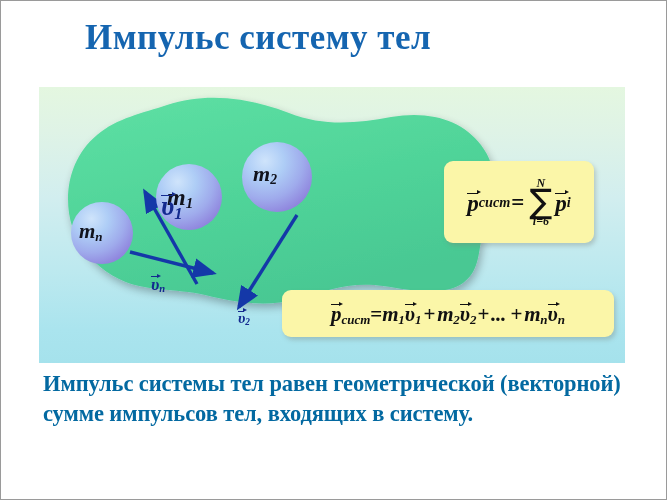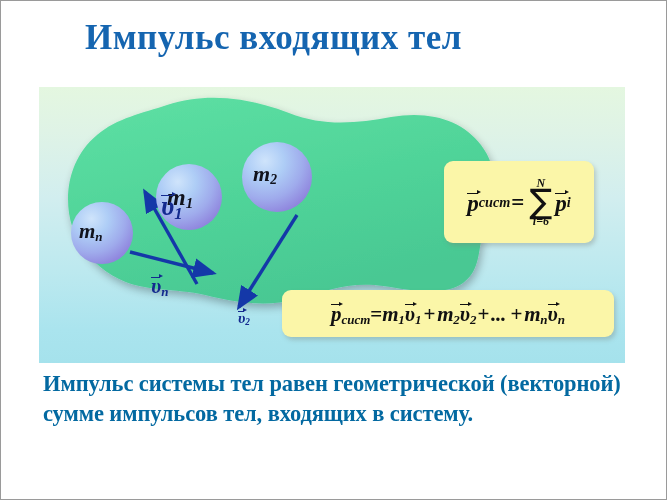--- a/index.html
+++ b/index.html
@@ -179,21 +179,21 @@
     line-height: 1.33;
     color: #0369a1;
     letter-spacing: -0.1px;
   }
 </style>
 </head>
 <body>
 
 <div class="slide">
 
-  <div class="title">Импульс входящих тел</div>
+  <div class="title">Импульс систему тел</div>
 
   <div class="illus">
     <svg viewBox="0 0 586 276" xmlns="http://www.w3.org/2000/svg">
       <defs>
         <radialGradient id="sphg" cx="33%" cy="27%" r="78%">
           <stop offset="0%" stop-color="#cfe4fb"></stop>
           <stop offset="35%" stop-color="#aecdf6"></stop>
           <stop offset="70%" stop-color="#9fabec"></stop>
           <stop offset="100%" stop-color="#8f84dd"></stop>
         </radialGradient>
@@ -267,21 +267,21 @@
     <div style="position:absolute;left:40px;top:134px;font-size:21px;color:#10121c;" class="math">
       <span>m</span><sub class="mi">n</sub>
     </div>
 
     <div style="position:absolute;left:122px;top:104px;font-size:27px;color:#132a8f;" class="math">
       <span class="vec"><span class="varr"></span><span>υ</span></span><sub class="mi">1</sub>
     </div>
     <div style="position:absolute;left:199px;top:222px;font-size:15px;color:#132a8f;" class="math">
       <span class="vec"><span class="varr"></span><span>υ</span></span><sub class="mi">2</sub>
     </div>
-    <div style="position:absolute;left:112px;top:187px;font-size:21px;color:#132a8f;" class="math">
+    <div style="position:absolute;left:112px;top:187px;font-size:17px;color:#132a8f;" class="math">
       <span class="vec"><span class="varr"></span><span>υ</span></span><sub class="mi">n</sub>
     </div>
 
     <div class="plate plate-sum" style="left:405px;top:74px;">
       <div class="math sum-expr">
         <span class="vec"><span class="varr"></span><span>p</span></span>
           <sub class="mi">сист</sub>
         <span class="op" style="font-style:normal;margin:0 1px;">=</span>
         <span class="sigma-wrap">
           <span class="sigma-top">N</span>

